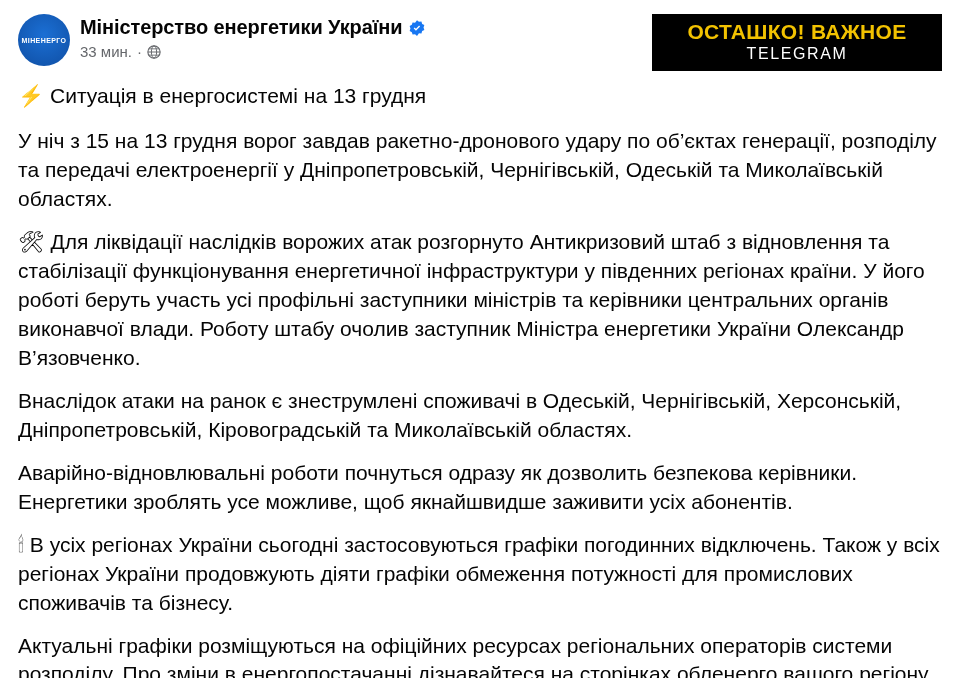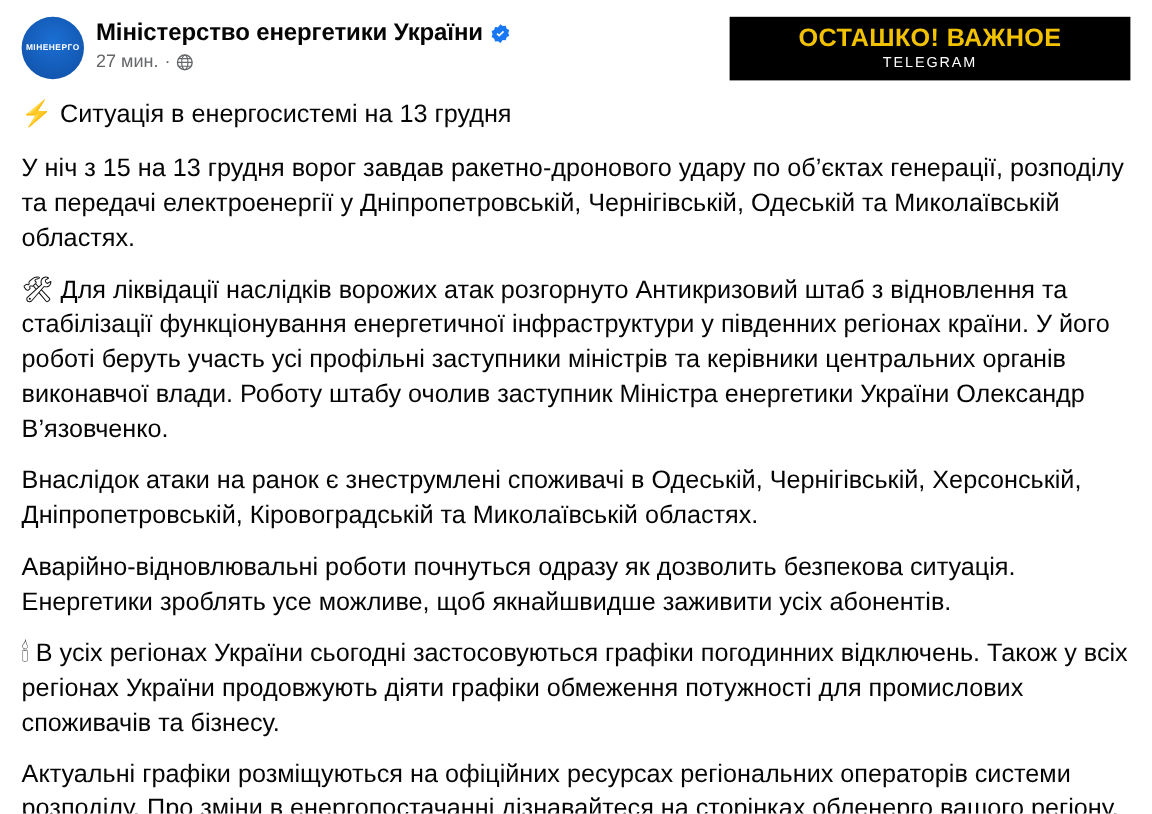--- a/index.html
+++ b/index.html
@@ -84,37 +84,37 @@
   }
   .globe {
     width: 14px;
     height: 14px;
     display: block;
   }
   .banner {
     position: absolute;
     top: 14px;
     right: 18px;
-    width: 334px;
+    width: 290px;
     background: #000000;
     padding: 6px 10px 8px 10px;
     box-sizing: border-box;
     text-align: center;
   }
   .banner-title {
     color: #f2c200;
     font-size: 21px;
     font-weight: bold;
     letter-spacing: 0.3px;
     line-height: 1.1;
     white-space: nowrap;
   }
   .banner-sub {
     color: #ffffff;
-    font-size: 12px;
+    font-size: 16px;
     letter-spacing: 1.6px;
     margin-top: 2px;
     font-weight: normal;
   }
   .body {
     margin-top: 16px;
     font-size: 21px;
     line-height: 1.38;
     color: #050505;
   }
@@ -138,21 +138,21 @@
       <div class="name-row">
         <span class="page-name">Міністерство енергетики України</span>
         <span>
           <svg class="verified" viewBox="0 0 24 24" aria-hidden="true">
             <path fill="#1877f2" d="M12 1.5l2.6 2.1 3.3-.3 1 3.2 2.9 1.6-1.1 3.2 1.1 3.2-2.9 1.6-1 3.2-3.3-.3L12 22.5l-2.6-2.1-3.3.3-1-3.2-2.9-1.6L3.3 12.6 2.2 9.4l2.9-1.6 1-3.2 3.3.3z"></path>
             <path fill="#ffffff" d="M10.6 15.6l-3-3 1.3-1.3 1.7 1.7 4.2-4.2 1.3 1.3z"></path>
           </svg>
         </span>
       </div>
       <div class="meta-row">
-        <span>27 мин.</span>
+        <span>33 мин.</span>
         <span class="dot-sep">·</span>
         <span>
           <svg class="globe" viewBox="0 0 16 16" aria-hidden="true">
             <circle cx="8" cy="8" r="7" fill="none" stroke="#65676b" stroke-width="1.3"></circle>
             <ellipse cx="8" cy="8" rx="3" ry="7" fill="none" stroke="#65676b" stroke-width="1.1"></ellipse>
             <line x1="1" y1="8" x2="15" y2="8" stroke="#65676b" stroke-width="1.1"></line>
             <line x1="2" y1="4.4" x2="14" y2="4.4" stroke="#65676b" stroke-width="1"></line>
             <line x1="2" y1="11.6" x2="14" y2="11.6" stroke="#65676b" stroke-width="1"></line>
           </svg>
         </span>
@@ -163,18 +163,18 @@
   <div class="banner">
     <div class="banner-title">ОСТАШКО! ВАЖНОЕ</div>
     <div class="banner-sub">TELEGRAM</div>
   </div>
 
   <div class="body">
     <p class="para title">⚡ Ситуація в енергосистемі на 13 грудня</p>
     <p class="para">У ніч з 15 на 13 грудня ворог завдав ракетно-дронового удару по об’єктах генерації, розподілу та передачі електроенергії у Дніпропетровській, Чернігівській, Одеській та Миколаївській областях.</p>
     <p class="para">🛠 Для ліквідації наслідків ворожих атак розгорнуто Антикризовий штаб з відновлення та стабілізації функціонування енергетичної інфраструктури у південних регіонах країни. У його роботі беруть участь усі профільні заступники міністрів та керівники центральних органів виконавчої влади. Роботу штабу очолив заступник Міністра енергетики України Олександр В’язовченко.</p>
     <p class="para">Внаслідок атаки на ранок є знеструмлені споживачі в Одеській, Чернігівській, Херсонській, Дніпропетровській, Кіровоградській та Миколаївській областях.</p>
-    <p class="para">Аварійно-відновлювальні роботи почнуться одразу як дозволить безпекова ситуація. Енергетики зроблять усе можливе, щоб якнайшвидше заживити усіх абонентів.</p>
+    <p class="para">Аварійно-відновлювальні роботи почнуться одразу як дозволить безпекова керівники. Енергетики зроблять усе можливе, щоб якнайшвидше заживити усіх абонентів.</p>
     <p class="para">🕯 В усіх регіонах України сьогодні застосовуються графіки погодинних відключень. Також у всіх регіонах України продовжують діяти графіки обмеження потужності для промислових споживачів та бізнесу.</p>
     <p class="para">Актуальні графіки розміщуються на офіційних ресурсах регіональних операторів системи розподілу. Про зміни в енергопостачанні дізнавайтеся на сторінках обленерго вашого регіону.</p>
   </div>
 
 </div>
 
 </body></html>

